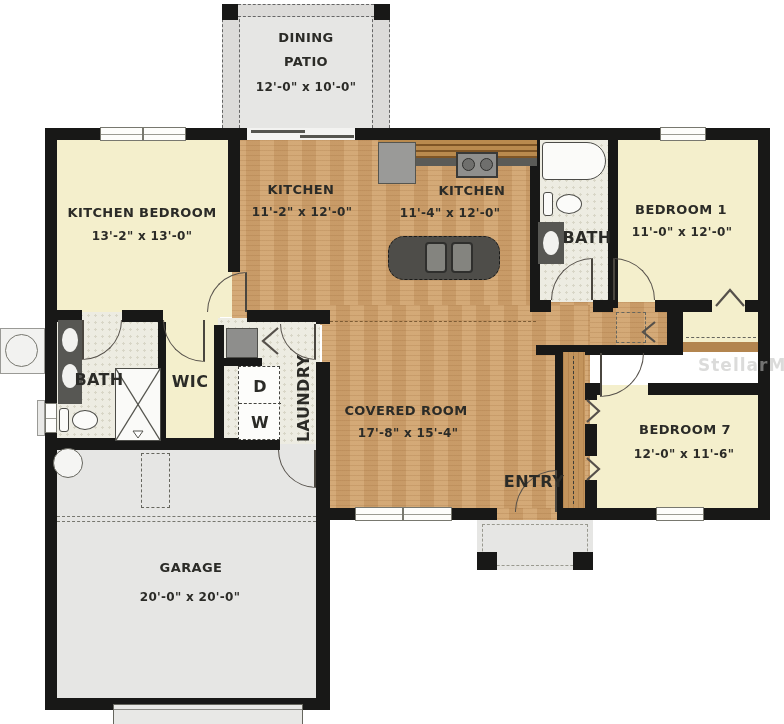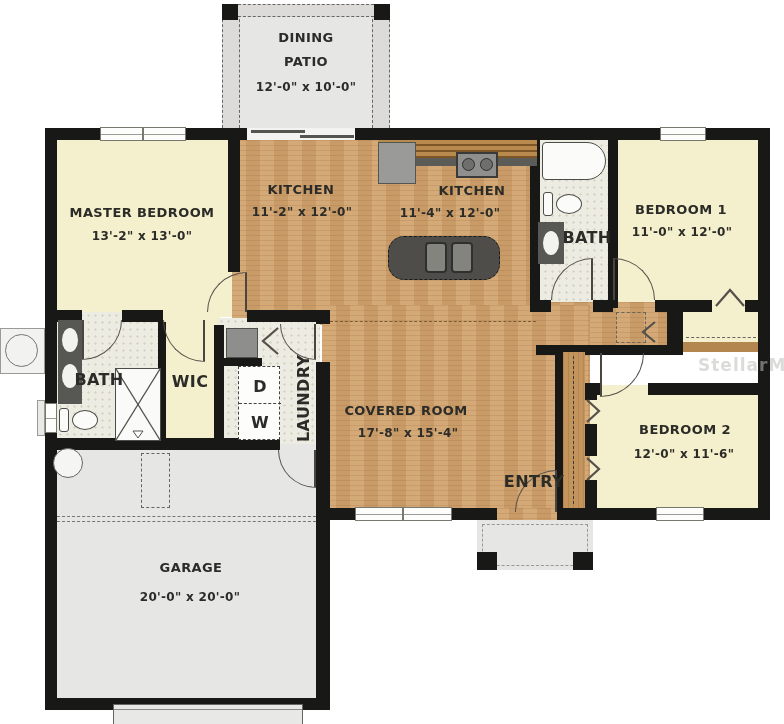--- a/index.html
+++ b/index.html
@@ -189,21 +189,21 @@
     <polyline points="3,2 15,13 3,24" fill="none" stroke="#55504a" stroke-width="2.2"></polyline>
   </svg>
   <svg style="left:584px;top:456px;" width="18" height="26" viewBox="0 0 18 26">
     <polyline points="3,2 15,13 3,24" fill="none" stroke="#55504a" stroke-width="2.2"></polyline>
   </svg>
 
   <div class="label" style="left:306px;top:30px;">DINING</div>
   <div class="label" style="left:306px;top:54px;">PATIO</div>
   <div class="dims" style="left:306px;top:80px;">12'-0" x 10'-0"</div>
 
-  <div class="label" style="left:142px;top:205px;">MASTER BEDROOM</div>
+  <div class="label" style="left:142px;top:205px;">KITCHEN BEDROOM</div>
   <div class="dims" style="left:142px;top:229px;">13'-2" x 13'-0"</div>
 
   <div class="label" style="left:301px;top:182px;">KITCHEN</div>
   <div class="dims" style="left:302px;top:205px;">11'-2" x 12'-0"</div>
 
   <div class="label" style="left:472px;top:183px;">KITCHEN</div>
   <div class="dims" style="left:450px;top:206px;">11'-4" x 12'-0"</div>
 
   <div class="mini" style="left:587px;top:228px;">BATH</div>
 
@@ -213,21 +213,21 @@
   <div class="label" style="left:406px;top:403px;">COVERED ROOM</div>
   <div class="dims" style="left:408px;top:426px;">17'-8" x 15'-4"</div>
 
   <div class="mini" style="left:534px;top:472px;">ENTRY</div>
 
   <div class="mini" style="left:99px;top:370px;">BATH</div>
   <div class="mini" style="left:190px;top:372px;">WIC</div>
 
   <div class="mini" style="left:294px;top:358px;transform:none;writing-mode:vertical-rl;transform:rotate(180deg);height:84px;text-align:center;">LAUNDRY</div>
 
-  <div class="label" style="left:685px;top:422px;">BEDROOM 2</div>
+  <div class="label" style="left:685px;top:422px;">BEDROOM 7</div>
   <div class="dims" style="left:684px;top:447px;">12'-0" x 11'-6"</div>
 
   <div class="label" style="left:191px;top:560px;">GARAGE</div>
   <div class="dims" style="left:190px;top:590px;">20'-0" x 20'-0"</div>
 
   <div class="wm" style="left:698px;top:355px;">StellarMLS</div>
 
 </div>
 
 </body></html>

